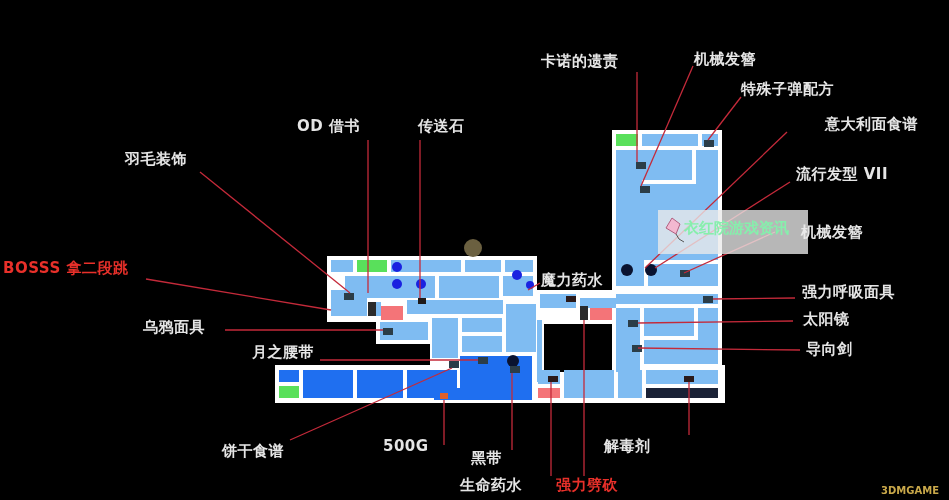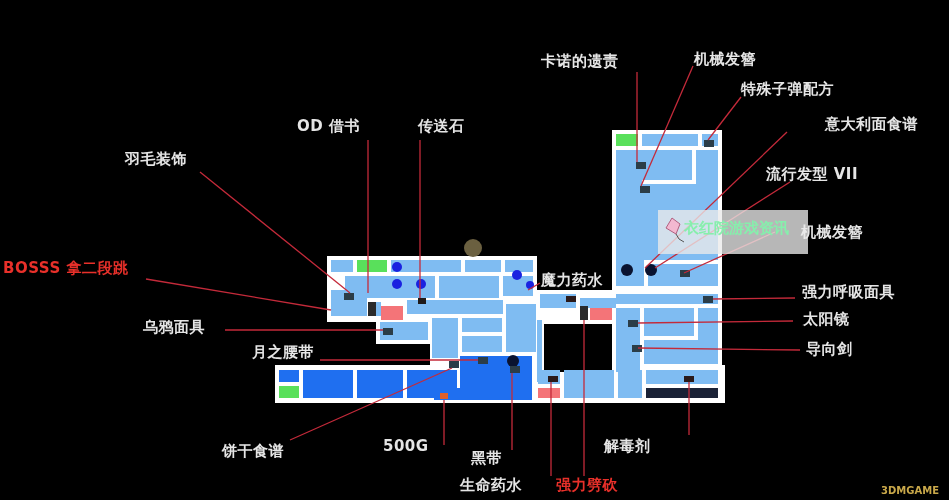--- a/index.html
+++ b/index.html
@@ -146,21 +146,21 @@
   </g>
 </svg>
 
 <div class="label" style="left:541px;top:52px;">卡诺的遗责</div>
 <div class="label" style="left:694px;top:50px;">机械发簪</div>
 <div class="label" style="left:741px;top:80px;">特殊子弹配方</div>
 <div class="label" style="left:793px;top:115px;margin-left:32px;">意大利面食谱</div>
 <div class="label" style="left:297px;top:117px;">OD 借书</div>
 <div class="label" style="left:418px;top:117px;text-align:right;">传送石</div>
 <div class="label" style="left:125px;top:150px;">羽毛装饰</div>
-<div class="label" style="left:766px;top:165px;">流行发型 VII</div>
+<div class="label" style="left:796px;top:165px;">流行发型 VII</div>
 <div class="label" style="left:801px;top:223px;">机械发簪</div>
 <div class="label red" style="left:3px;top:259px;">BOSSS 拿二段跳</div>
 <div class="label" style="left:541px;top:271px;">魔力药水</div>
 <div class="label" style="left:802px;top:283px;">强力呼吸面具</div>
 <div class="label" style="left:143px;top:318px;">乌鸦面具</div>
 <div class="label" style="left:803px;top:310px;">太阳镜</div>
 <div class="label" style="left:252px;top:343px;">月之腰带</div>
 <div class="label" style="left:806px;top:340px;">导向剑</div>
 <div class="label" style="left:222px;top:442px;">饼干食谱</div>
 <div class="label" style="left:383px;top:437px;">500G</div>

